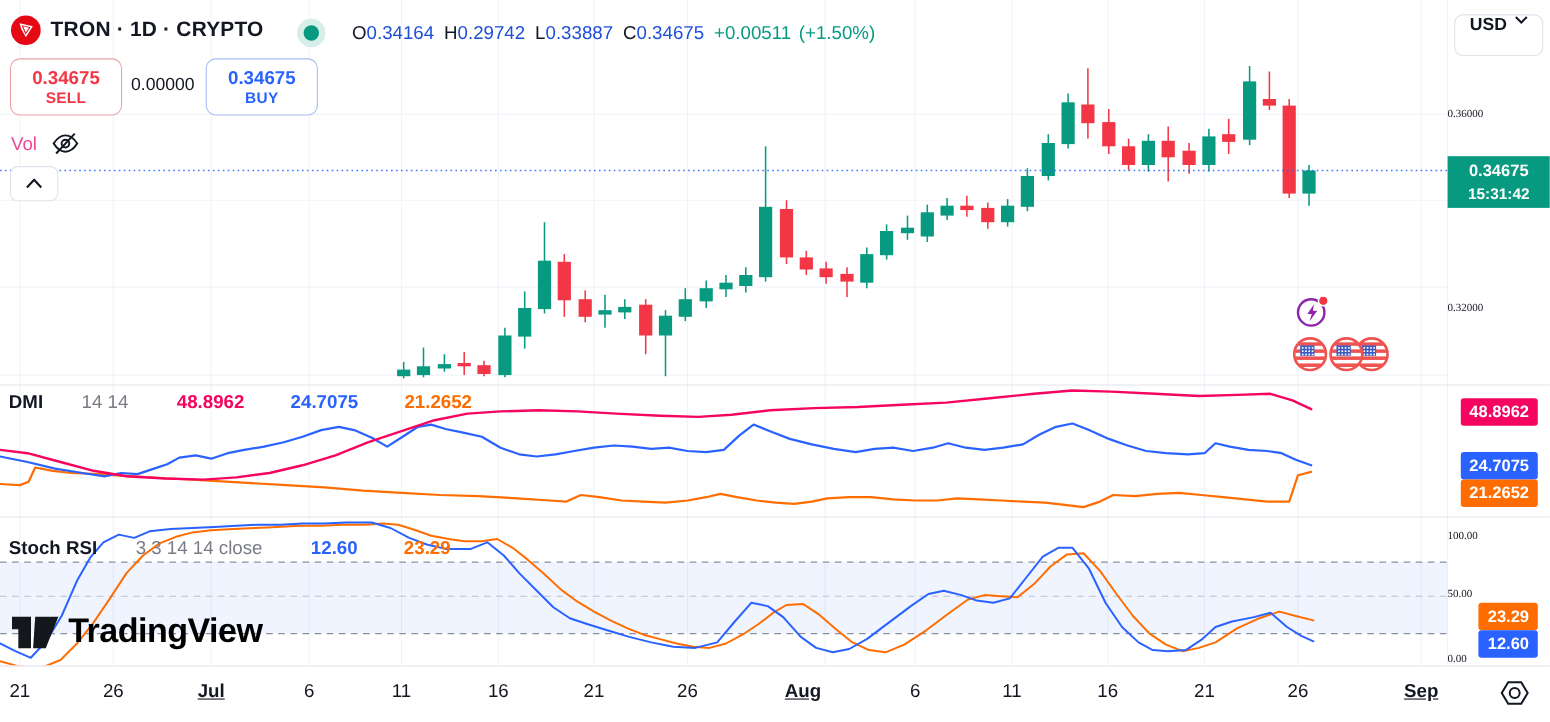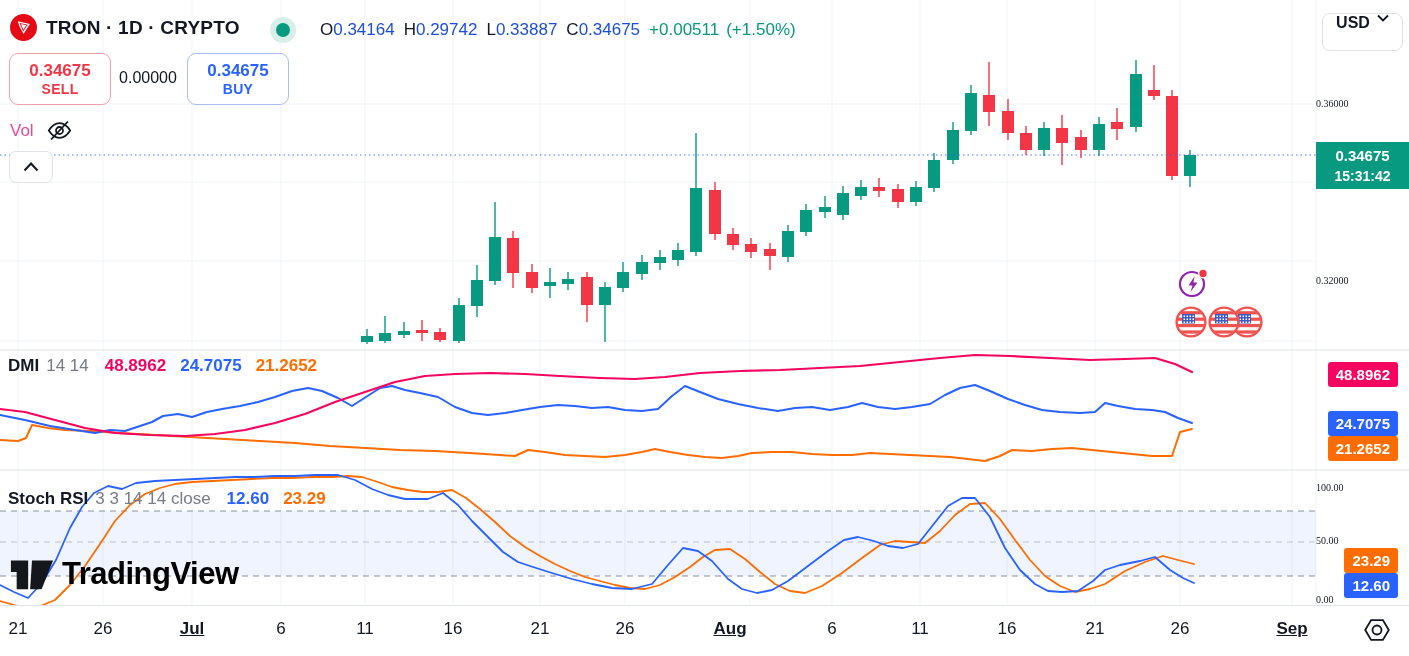--- a/index.html
+++ b/index.html
@@ -30,21 +30,21 @@
   .currency-box{position:absolute;left:1322px;top:13px;width:79px;height:36px;border:1px solid #e0e3eb;border-radius:8px;background:#fff;display:flex;align-items:flex-start;justify-content:center;gap:7px;cursor:pointer;}
   .currency-box span{font-size:16px;font-weight:600;}
   
   .scale-label{position:absolute;left:1316px;width:93px;height:20px;line-height:20px;font-size:10px;color:#131722;font-family:Liberation Serif, serif;}
   .last-badge{position:absolute;left:1316px;top:142px;width:93px;height:47px;background:#089981;color:#fff;
               display:flex;flex-direction:column;align-items:center;justify-content:center;line-height:20px;}
   .last-badge .p{font-size:15px;font-weight:700;}
   .last-badge .c{font-size:14px;font-weight:700;}
   .badge{position:absolute;right:11px;height:25px;border-radius:3px;color:#fff;font-size:15px;font-weight:700;display:flex;align-items:center;padding:0 8px;}
   
-  .ind-legend{position:absolute;left:8px;display:flex;align-items:baseline;font-size:17px;white-space:nowrap;}
+  .ind-legend{position:absolute;left:8px;display:flex;align-items:baseline;font-size:17px;white-space:nowrap;gap:28px;}
   .ind-title{color:#131722;font-weight:600;margin-right:7px;}
   .ind-params{color:#787b86;margin-right:16px;}
   .ind-val{font-weight:700;margin-right:14px;}
   
   .time-axis{position:absolute;left:0;top:605px;width:1409px;height:51px;background:#fff;border-top:1px solid #e0e3eb;}
   .time-label{position:absolute;top:13px;transform:translateX(-50%);font-size:17px;font-weight:500;color:#131722;}
   .time-label.month{font-weight:700;text-decoration:underline;}
   
   .tv-logo{position:absolute;left:7px;top:551px;display:flex;align-items:center;z-index:5;}
   .tv-logo-text{font-size:31px;font-weight:800;color:#000000;letter-spacing:-.5px;margin-left:5px;}

